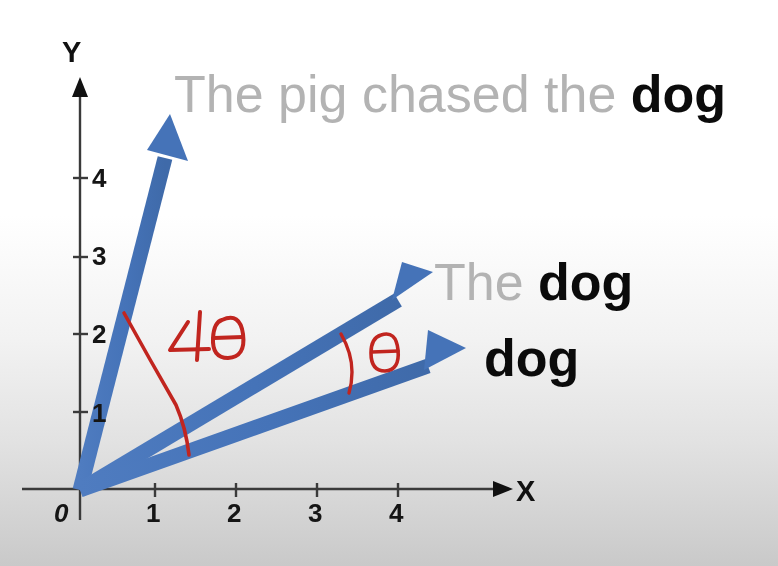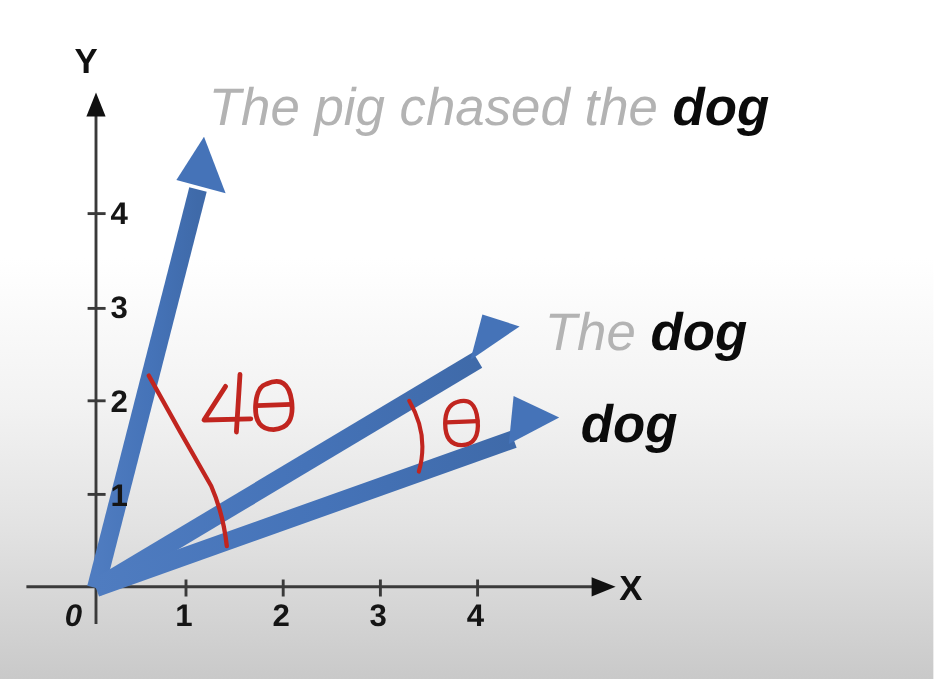--- a/index.html
+++ b/index.html
@@ -26,29 +26,28 @@
     left: 0; top: 0;
     width: 778px;
     height: 566px;
   }
   .txt {
     position: absolute;
     white-space: nowrap;
     line-height: 1;
   }
   .caption {
-    font-size: 44px;
+    font-size: 52px;
     font-weight: 400;
-    font-style: italic;
   }
   .cap-gray { color: #b3b3b3; }
   .cap-black { color: #0b0b0b; font-weight: 700; }
 
   #caption-top   { left: 174px; top: 68px; }
-  #caption-mid   { left: 454px; top: 256px; }
+  #caption-mid   { left: 434px; top: 256px; }
   #caption-bot   { left: 484px; top: 332px; }
 
   .axis-label {
     font-size: 29px;
     font-weight: 700;
     color: #111111;
   }
   #label-y { left: 62px; top: 38px; }
   #label-x { left: 516px; top: 477px; }
 

